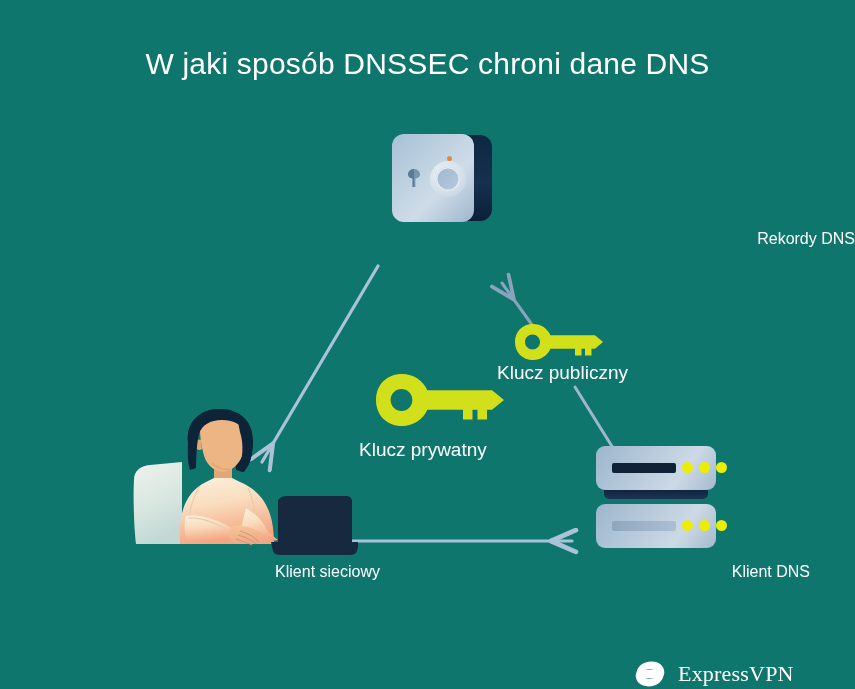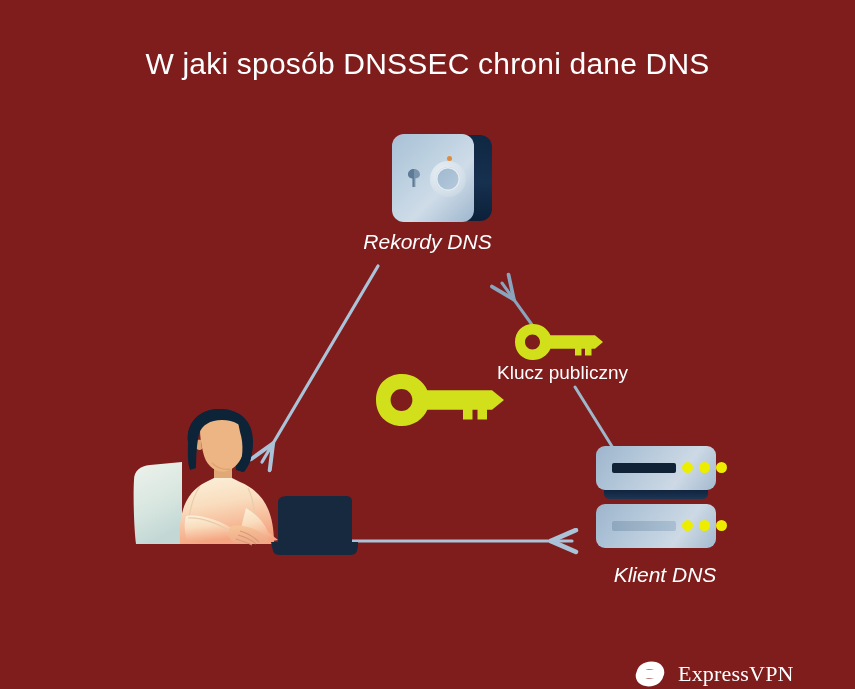--- a/index.html
+++ b/index.html
@@ -4,44 +4,43 @@
 <style>
   html, body {
     margin: 0;
     padding: 0;
     background: #2f4f8c;
   }
   #infographic {
     position: relative;
     width: 855px;
     height: 689px;
-    background: #7f1d1d;
+    background: #0f766e;
     overflow: hidden;
     font-family: "Liberation Sans", sans-serif;
   }
   .title {
     position: absolute;
     top: 46px;
     left: 0;
     width: 855px;
     text-align: center;
     color: #ffffff;
     font-size: 30px;
     font-weight: 400;
     letter-spacing: 0.2px;
     line-height: 1.2;
   }
   .node-label {
     position: absolute;
     color: #ffffff;
-    font-size: 21px;
+    font-size: 16px;
     font-weight: 400;
     white-space: nowrap;
-    text-align: center;
-    font-style: italic;
+    text-align: right;
   }
   .key-label {
     position: absolute;
     color: #ffffff;
     font-size: 19px;
     font-weight: 400;
     white-space: nowrap;
   }
   #label-records { top: 230px; left: 0; width: 855px; }
   #label-client  { top: 563px; left: 60px; width: 320px; }
@@ -177,20 +176,21 @@
   </svg>
   <div class="key-label" id="label-public">Klucz publiczny</div>
 
   <svg class="key" style="left:373px; top:371px; width:134px; height:58px;" viewBox="0 0 134 58">
     <path d="M29,3 C13.8,3 3,13.7 3,29 C3,44.3 13.8,55 29,55 C40.6,55 50.2,48.3 54.3,38.8
              L90,38.8 L90,48.5 L99.5,48.5 L99.5,38.8 L104.5,38.8 L104.5,48.5 L114,48.5 L114,38.8
              L119,38.8 L131,29 L119,19.2 L54.3,19.2 C50.2,9.7 40.6,3 29,3 Z
              M28.5,18 C34.5,18 39.4,22.9 39.4,29 C39.4,35.1 34.5,40 28.5,40
              C22.5,40 17.6,35.1 17.6,29 C17.6,22.9 22.5,18 28.5,18 Z" fill="#d2e01c" fill-rule="evenodd"></path>
   </svg>
+  <div class="key-label" id="label-private">Klucz prywatny</div>
 
   <svg class="person" viewBox="0 0 230 148">
     <defs>
       <linearGradient id="shirtGrad" x1="0" y1="0" x2="0.25" y2="1">
         <stop offset="0%" stop-color="#fbf1dc"></stop>
         <stop offset="45%" stop-color="#f9ddbe"></stop>
         <stop offset="100%" stop-color="#f5a581"></stop>
       </linearGradient>
       <linearGradient id="chairGrad" x1="0" y1="0" x2="0.3" y2="1">
         <stop offset="0%" stop-color="#eef2ec"></stop>
@@ -242,20 +242,21 @@
       <path d="M112,123 C119,125 126,129 131,134"></path>
       <path d="M110,127 C117,129 124,132 128,136"></path>
       <path d="M108,131 C114,133 120,135 124,137"></path>
     </g>
 
     <path d="M160,88 L218,88 C222,88 224,90 224,94 L224,134 L150,134 L150,94
              C150,90 154,88 160,88 Z" fill="#16293f"></path>
     <path d="M143,134 L231,134 L229,143 C228,146 225,147 222,147
              L152,147 C149,147 146,146 145,143 Z" fill="#16293f"></path>
   </svg>
+  <div class="node-label" id="label-client">Klient sieciowy</div>
 
   <div class="server">
     <div class="rack" id="rack-top">
       <div class="rack-bar" id="bar-top"></div>
       <div class="led led-1"></div>
       <div class="led led-2"></div>
       <div class="led led-3"></div>
     </div>
     <div class="rack-shadow"></div>
     <div class="rack" id="rack-bottom">

